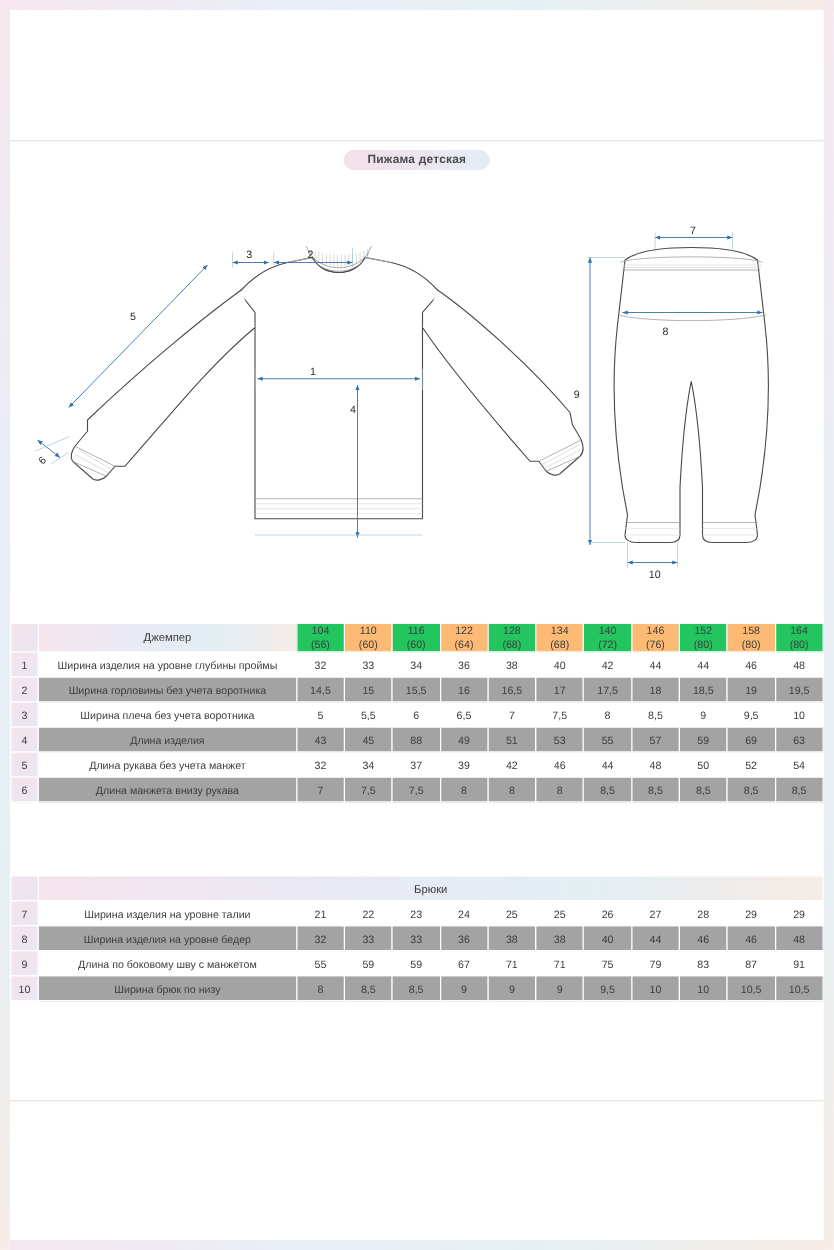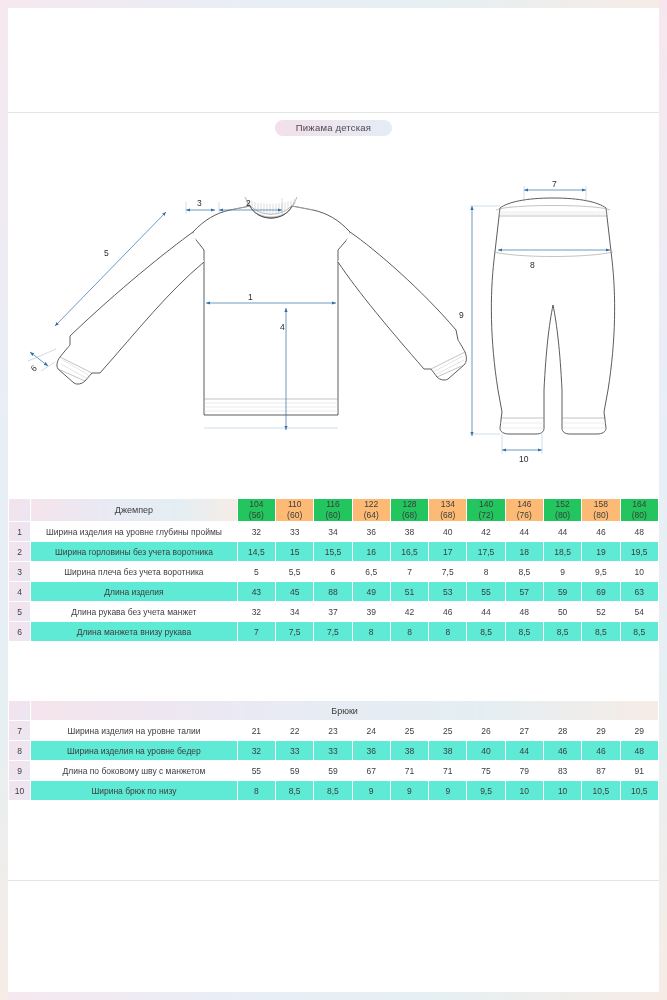--- a/index.html
+++ b/index.html
@@ -50,20 +50,21 @@
     top: 120px;
     width: 117px;
     height: 16px;
     border-radius: 8px;
     background: linear-gradient(90deg,#f3dfe9 0%, #e4ecf7 100%);
     color: #4a4a4a;
     font-size: 9.5px;
     line-height: 16px;
     text-align: center;
     letter-spacing: .2px;
+    font-weight: bold;
   }
 
   .figures {
     position: absolute;
     left: 8px;
     top: 140px;
     width: 651px;
     height: 345px;
   }
   .figures svg { display: block; }
@@ -128,21 +129,21 @@
     background: #ffffff;
     font-size: 8.5px;
     color: #3d3d3d;
     border-left: 1px solid #ffffff;
     margin-left: 44px;
   }
   td.val {
     background: #ffffff;
   }
   tr.striped td.desc, tr.striped td.val {
-    background: #5eead4;
+    background: #a3a3a3;
   }
   tr.plain td.desc, tr.plain td.val {
     background: #ffffff;
   }
 </style>
 </head>
 <body>
 
 <div class="page">
   <div class="frame-top"></div>

